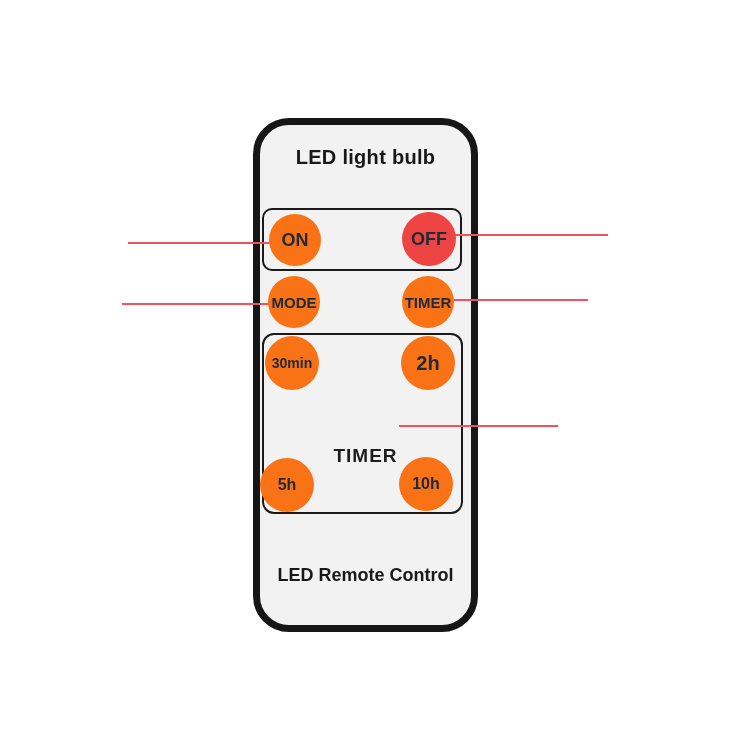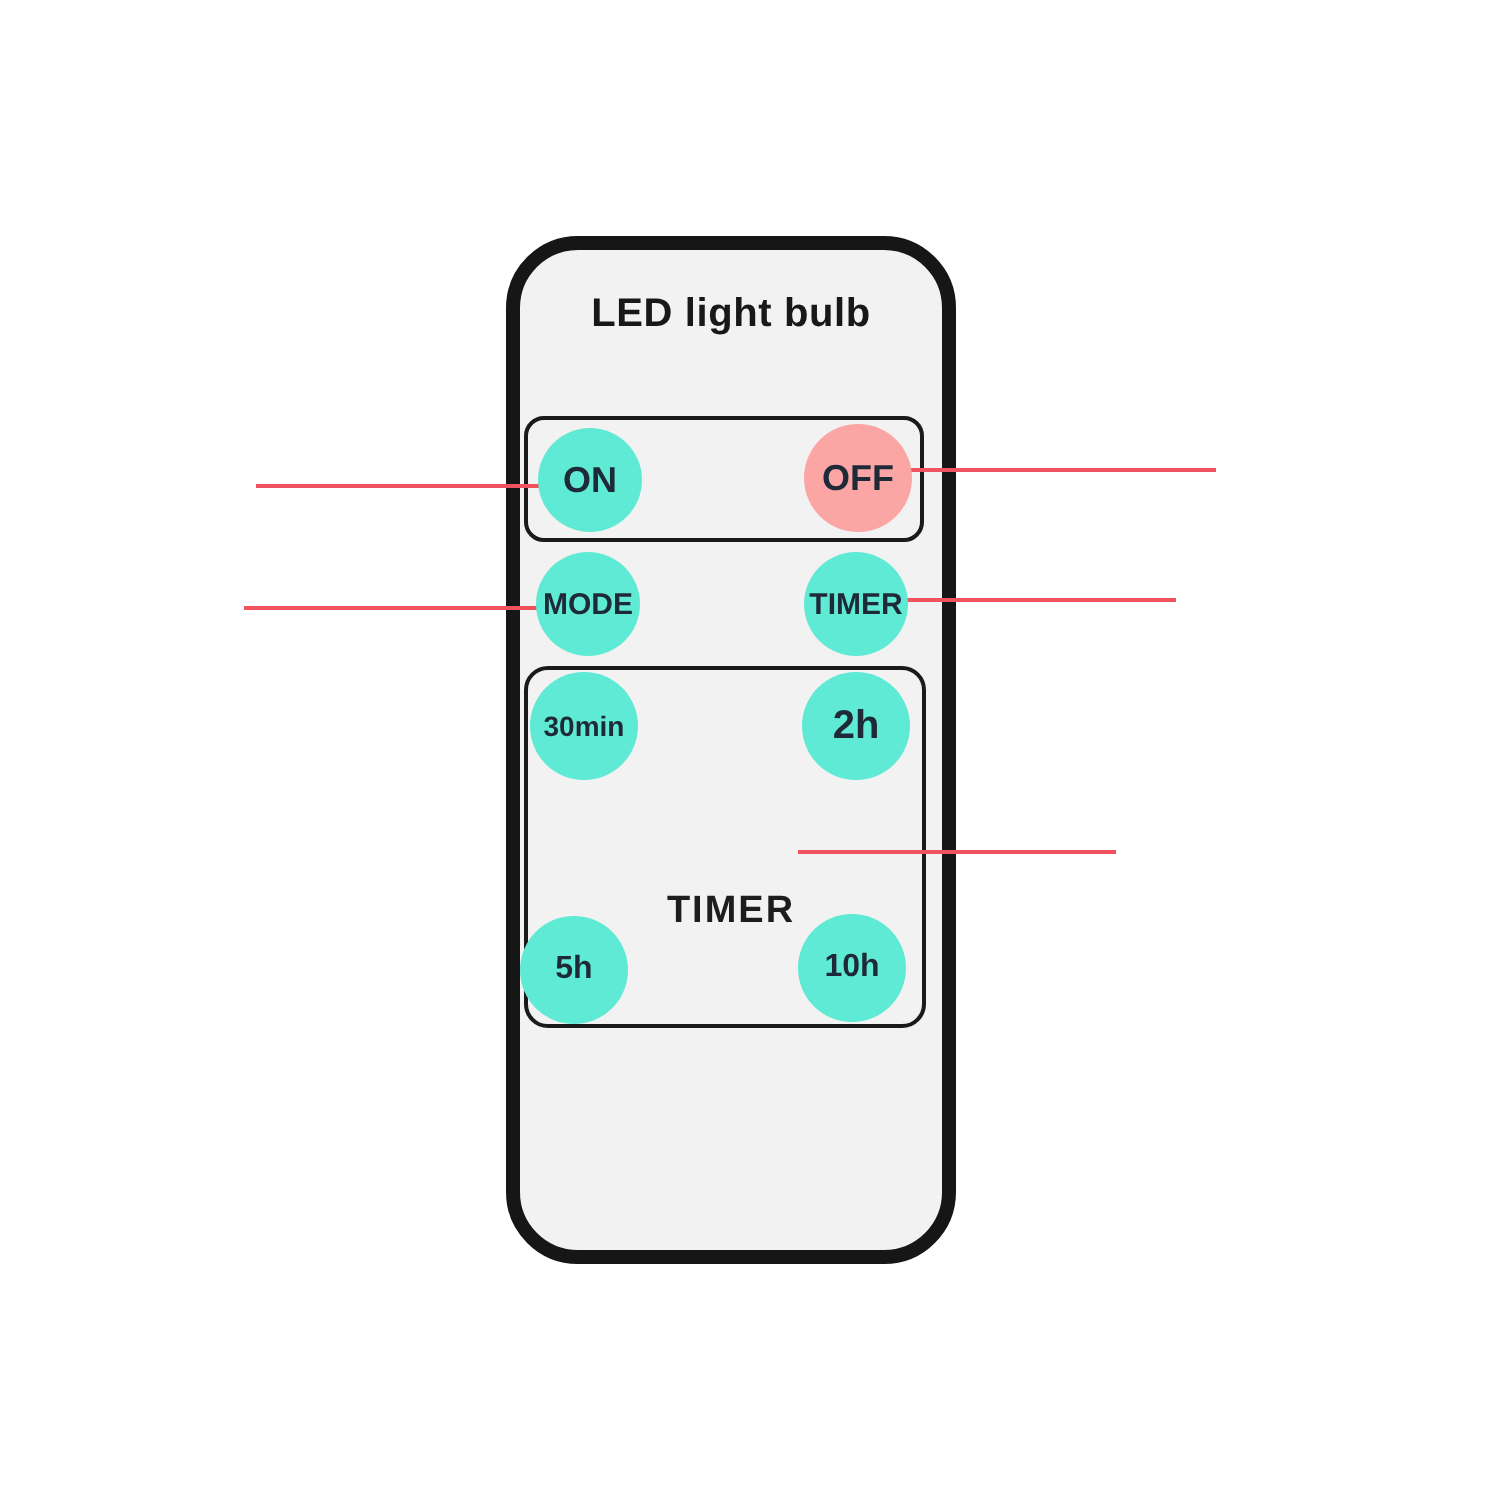--- a/index.html
+++ b/index.html
@@ -32,22 +32,22 @@
     position:absolute;left:0;right:0;top:288px;text-align:center;
     font-size:19px;font-weight:700;color:#1d1d1d;letter-spacing:1px;margin-top:32px;
   }
   
   .btn{
     position:absolute;border-radius:50%;display:flex;align-items:center;
     justify-content:center;font-weight:700;color:#1e2a38;z-index:2;
     border:none;padding:0;font-family:"Liberation Sans",sans-serif;
     cursor:pointer;
   }
-  .btn-orange{background:#5eead4;}
-  .btn-red{background:#fca5a5;}
+  .btn-orange{background:#f97316;}
+  .btn-red{background:#ef4444;}
   .btn-on   {left:9px;  top:89px;  width:52px;height:52px;font-size:18px;}
   .btn-off  {left:142px;top:87px;  width:54px;height:54px;font-size:18px;}
   .btn-mode {left:8px;  top:151px; width:52px;height:52px;font-size:15px;}
   .btn-auto {left:142px;top:151px; width:52px;height:52px;font-size:15px;}
   .btn-30min{left:5px;  top:211px; width:54px;height:54px;font-size:14px;}
   .btn-2h   {left:141px;top:211px; width:54px;height:54px;font-size:20px;}
   .btn-5h   {left:0;  top:333px; width:54px;height:54px;font-size:16px;}
   .btn-10h  {left:139px;top:332px; width:54px;height:54px;font-size:16px;}
   
   .pointer-line{
@@ -83,20 +83,21 @@
     <button class="btn btn-orange btn-auto">TIMER</button>
 
     <button class="btn btn-orange btn-30min">30min</button>
 
     <button class="btn btn-orange btn-2h">2h</button>
 
     <button class="btn btn-orange btn-5h">5h</button>
 
     <button class="btn btn-orange btn-10h">10h</button>
 
+    <div class="remote-footer">LED Remote Control</div>
   </div>
 
   <div class="pointer-line line-on"></div>
   <div class="pointer-line line-mode"></div>
   <div class="pointer-line line-off"></div>
   <div class="pointer-line line-auto"></div>
   <div class="pointer-line line-timer"></div>
 
 </div>
 

